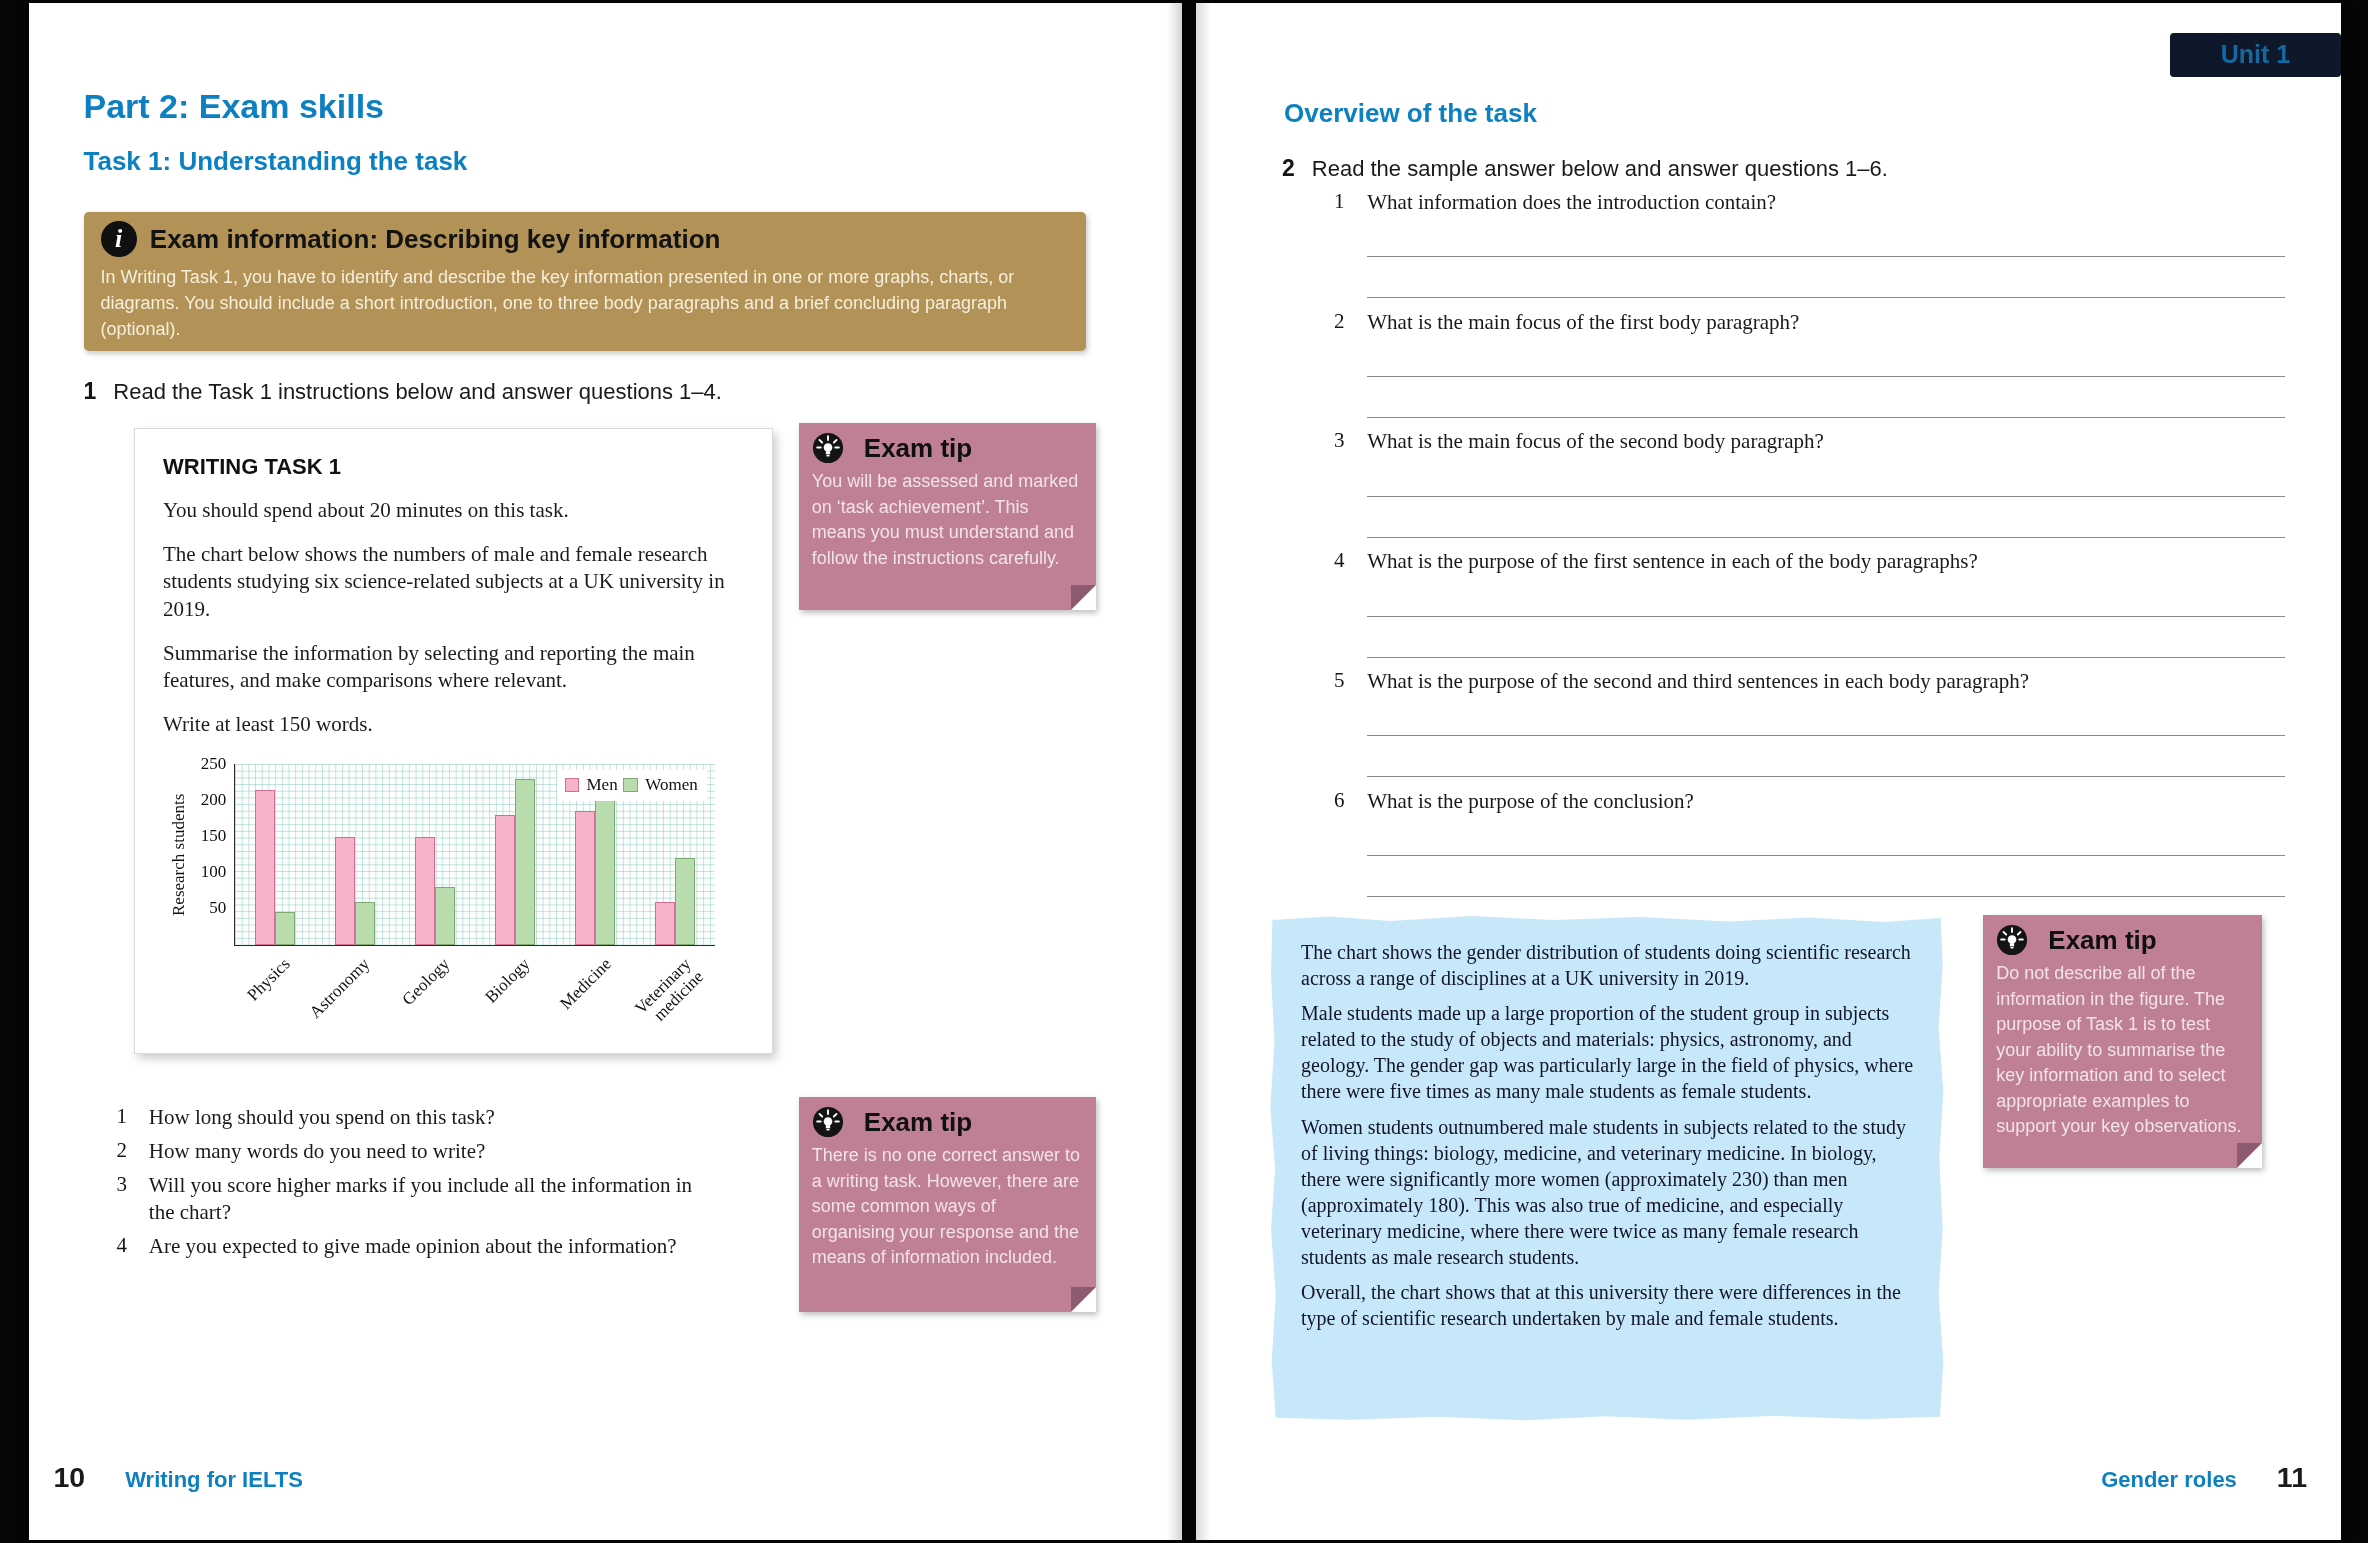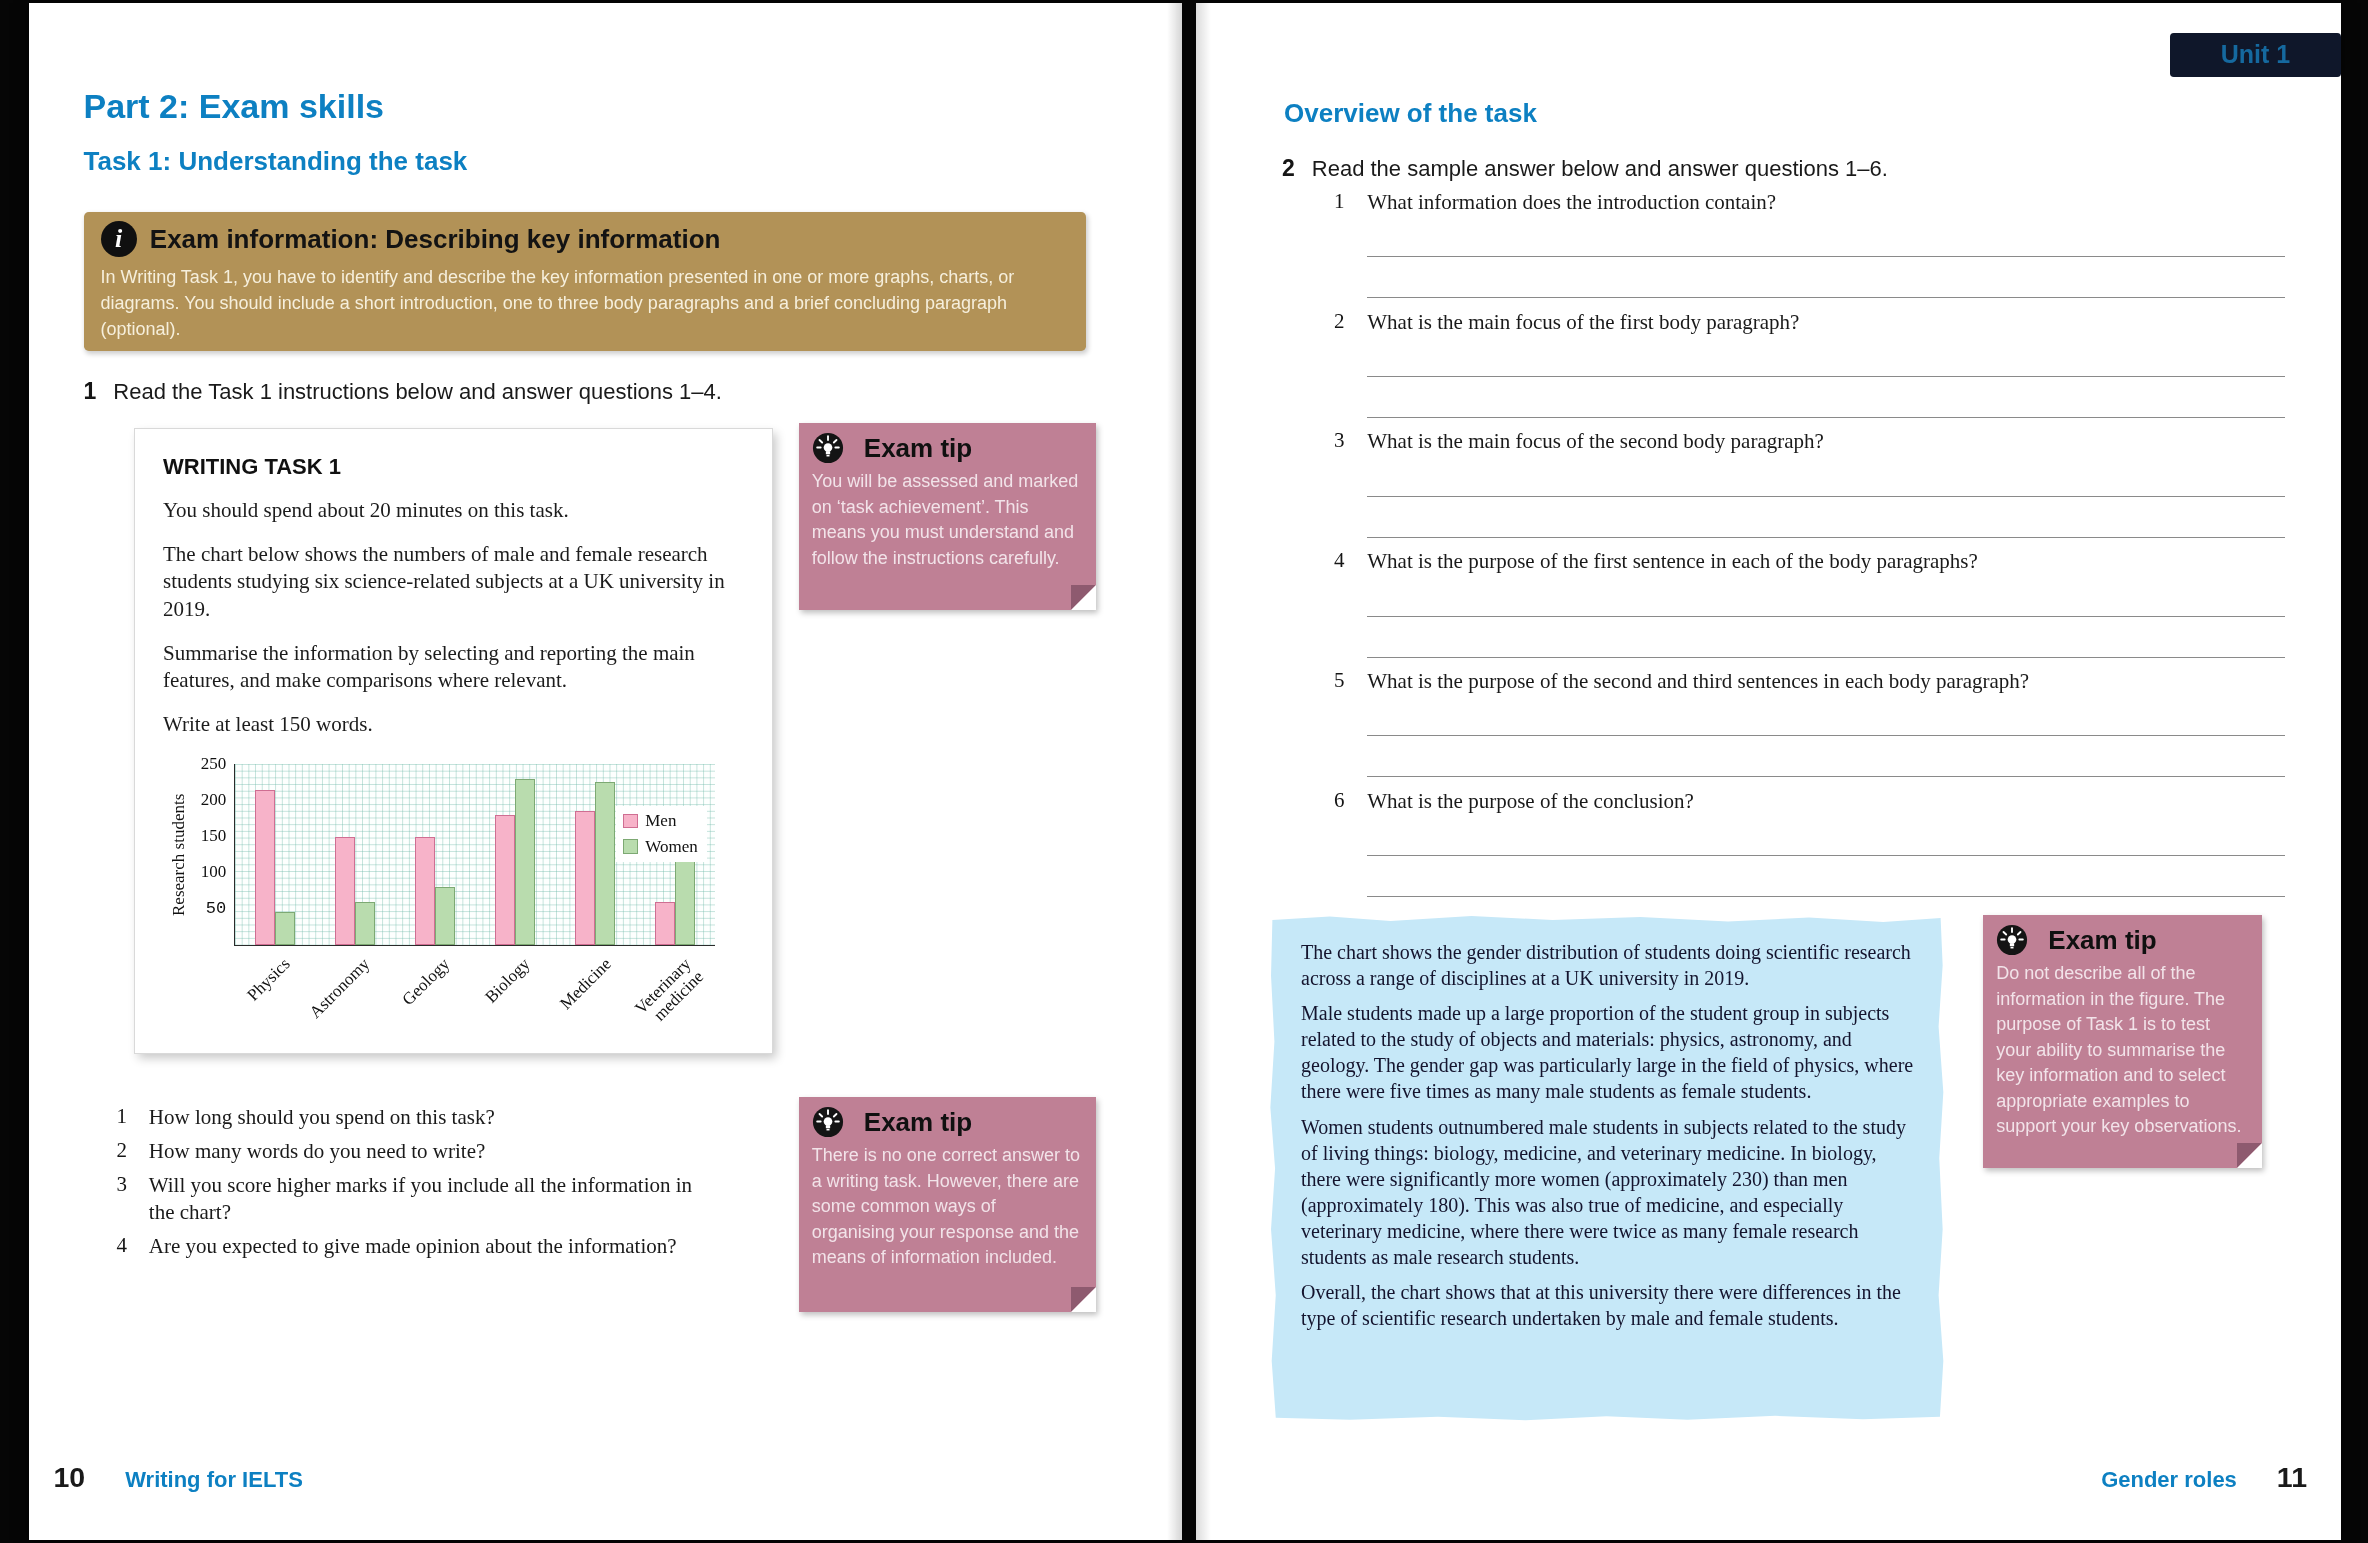--- a/index.html
+++ b/index.html
@@ -66,21 +66,21 @@
     background-size:6.7px 6.7px;}
   .bars{position:absolute;inset:0;display:flex;align-items:flex-end;justify-content:space-around;}
   .bar-group{display:flex;align-items:flex-end;}
   .bar{width:20px;border:1px solid #999;box-sizing:border-box;}
   .ytick{position:absolute;right:calc(100% + 8.6px);width:38px;text-align:right;
     font:17px var(--serif);color:#111;}
   .xlabels{position:absolute;left:67px;top:196px;width:480px;height:88px;}
   .xlab{position:absolute;top:3.8px;transform:rotate(-45deg);transform-origin:100% 0;
     font:17px/1.05 var(--serif);color:#111;width:min-content;text-align:right;}
   .legend{position:absolute;top:5.7px;right:7.6px;background:#fff;padding:4.8px 9.5px 5.7px 7.6px;
-    display:flex;flex-direction:column;gap:5.7px;margin-top:36px;}
+    display:flex;gap:5.7px;}
   .leg-row{display:flex;align-items:center;gap:7.6px;font:17px var(--serif);color:#111;}
   .leg-swatch{width:14.3px;height:14.3px;border:1px solid #999;box-sizing:border-box;}
 
   
   .tip{position:absolute;background:var(--mauve);padding:9.5px 13.3px;box-sizing:border-box;
     box-shadow:1.9px 2.9px 5.7px rgba(0,0,0,.25);}
   .tip-head{display:flex;align-items:center;gap:20px;margin-bottom:4.8px;}
   .tip-title{font:700 26px var(--sans);color:#101010;}
   .tip-body{font:18px/1.42 var(--sans);color:#f2e3e9;}
   .fold{position:absolute;right:0;bottom:0;display:block;}
@@ -177,21 +177,21 @@
         <div class="legend" id="legend">
             <div class="leg-row">
               <span class="leg-swatch" style="background-color: rgb(247, 179, 201); border-color: rgb(207, 110, 146);"></span>
               <span>Men</span>
             </div>
             <div class="leg-row">
               <span class="leg-swatch" style="background-color: rgb(185, 220, 174); border-color: rgb(125, 169, 115);"></span>
               <span>Women</span>
             </div>
           </div>
-      <span class="ytick" style="bottom: 27px; font-family: Liberation Mono, monospace;">50</span>
+      <span class="ytick" style="bottom: 27px;">50</span>
           <span class="ytick" style="bottom: 63px;">100</span>
           <span class="ytick" style="bottom: 99px;">150</span>
           <span class="ytick" style="bottom: 135px;">200</span>
           <span class="ytick" style="bottom: 171px;">250</span>
         </div>
       <div class="xlabels" id="xlabels">
           <span class="xlab" style="right: 433px;">Physics</span>
           <span class="xlab" style="right: 353px;">Astronomy</span>
           <span class="xlab" style="right: 273px;">Geology</span>
           <span class="xlab" style="right: 193px;">Biology</span>

